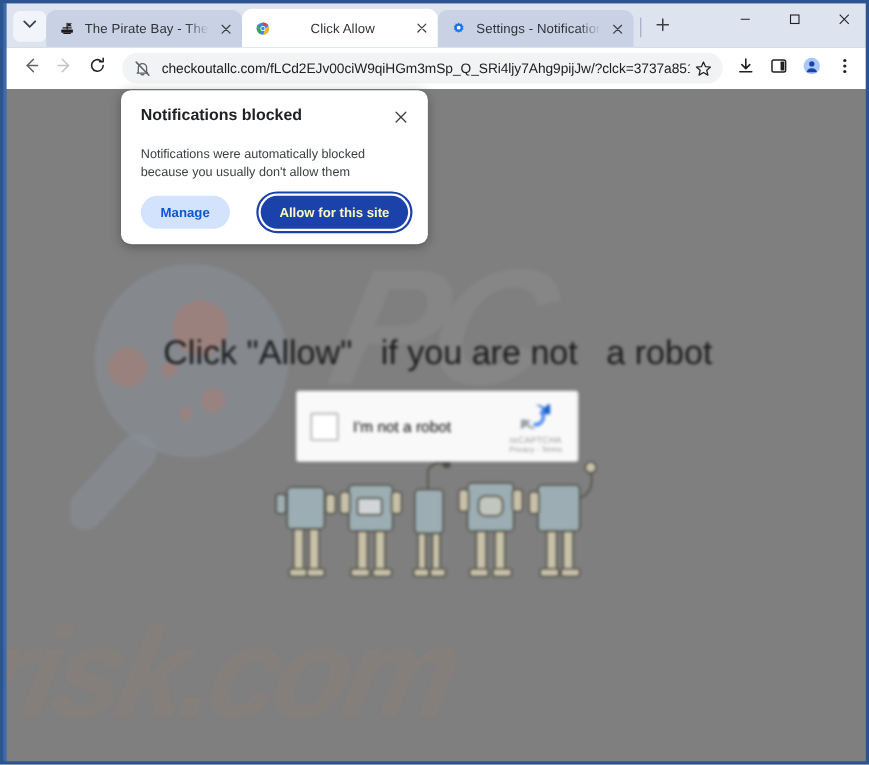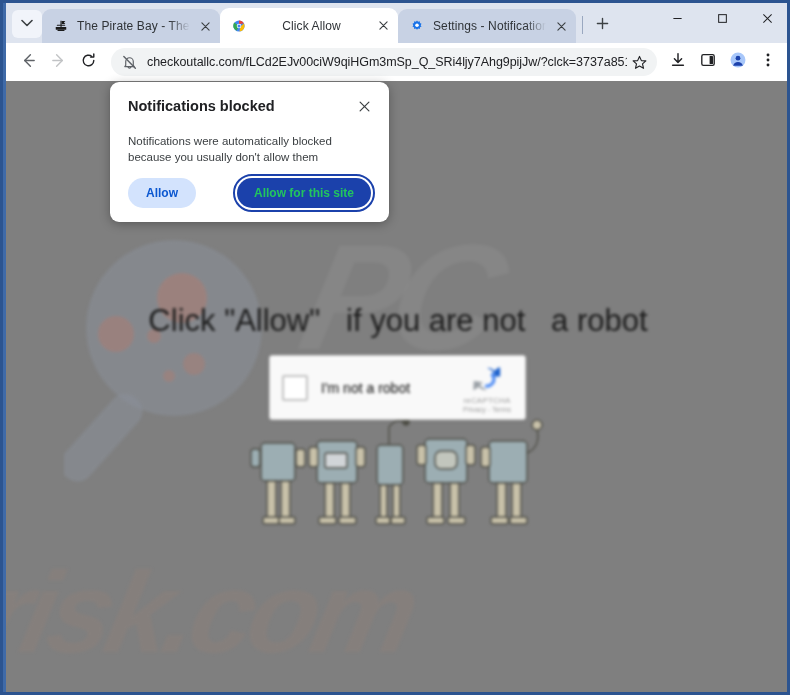--- a/index.html
+++ b/index.html
@@ -296,21 +296,21 @@
     left: 107px; top: 79px;
     width: 279px; height: 140px;
     background: #ffffff;
     border-radius: 9px;
     box-shadow: 0 2px 11px rgba(0,0,0,0.30), 0 0 1px rgba(0,0,0,0.15);
     padding: 14px 16px 0 18px;
     z-index: 20;
   }
   #notif-header {
     display: flex;
-    align-items: center;
+    align-items: flex-start;
     justify-content: space-between;
   }
   #notif-title {
     font-size: 14.5px;
     font-weight: 600;
     color: #202124;
     line-height: 18px;
   }
   #notif-close {
     width: 18px; height: 18px;
@@ -345,21 +345,21 @@
     font-weight: 600;
     font-family: "Liberation Sans", sans-serif;
     cursor: pointer;
   }
   #btn-allow {
     height: 30px;
     padding: 0 17px;
     border: none;
     border-radius: 15px;
     background: #1b41ab;
-    color: #22c55e;
+    color: #fef9c3;
     font-size: 12px;
     font-weight: 600;
     font-family: "Liberation Sans", sans-serif;
     cursor: pointer;
     outline: 2px solid #1b41ab;
     outline-offset: 2px;
     box-shadow: 0 0 0 2px #ffffff;
   }
 </style>
 </head>
@@ -631,18 +631,18 @@
     <div id="notif-header">
       <div id="notif-title">Notifications blocked</div>
       <div id="notif-close">
         <svg viewBox="0 0 12 12">
             <path d="M1.2 1.2 L10.8 10.8 M10.8 1.2 L1.2 10.8" stroke="#3c4043" stroke-width="1.3" stroke-linecap="round"></path>
           </svg>
       </div>
     </div>
     <div id="notif-body">Notifications were automatically blocked because you usually don't allow them</div>
     <div id="notif-actions">
-      <button id="btn-manage">Allow</button>
+      <button id="btn-manage">Manage</button>
       <button id="btn-allow">Allow for this site</button>
     </div>
   </div>
 
 </div>
 
 </body></html>

